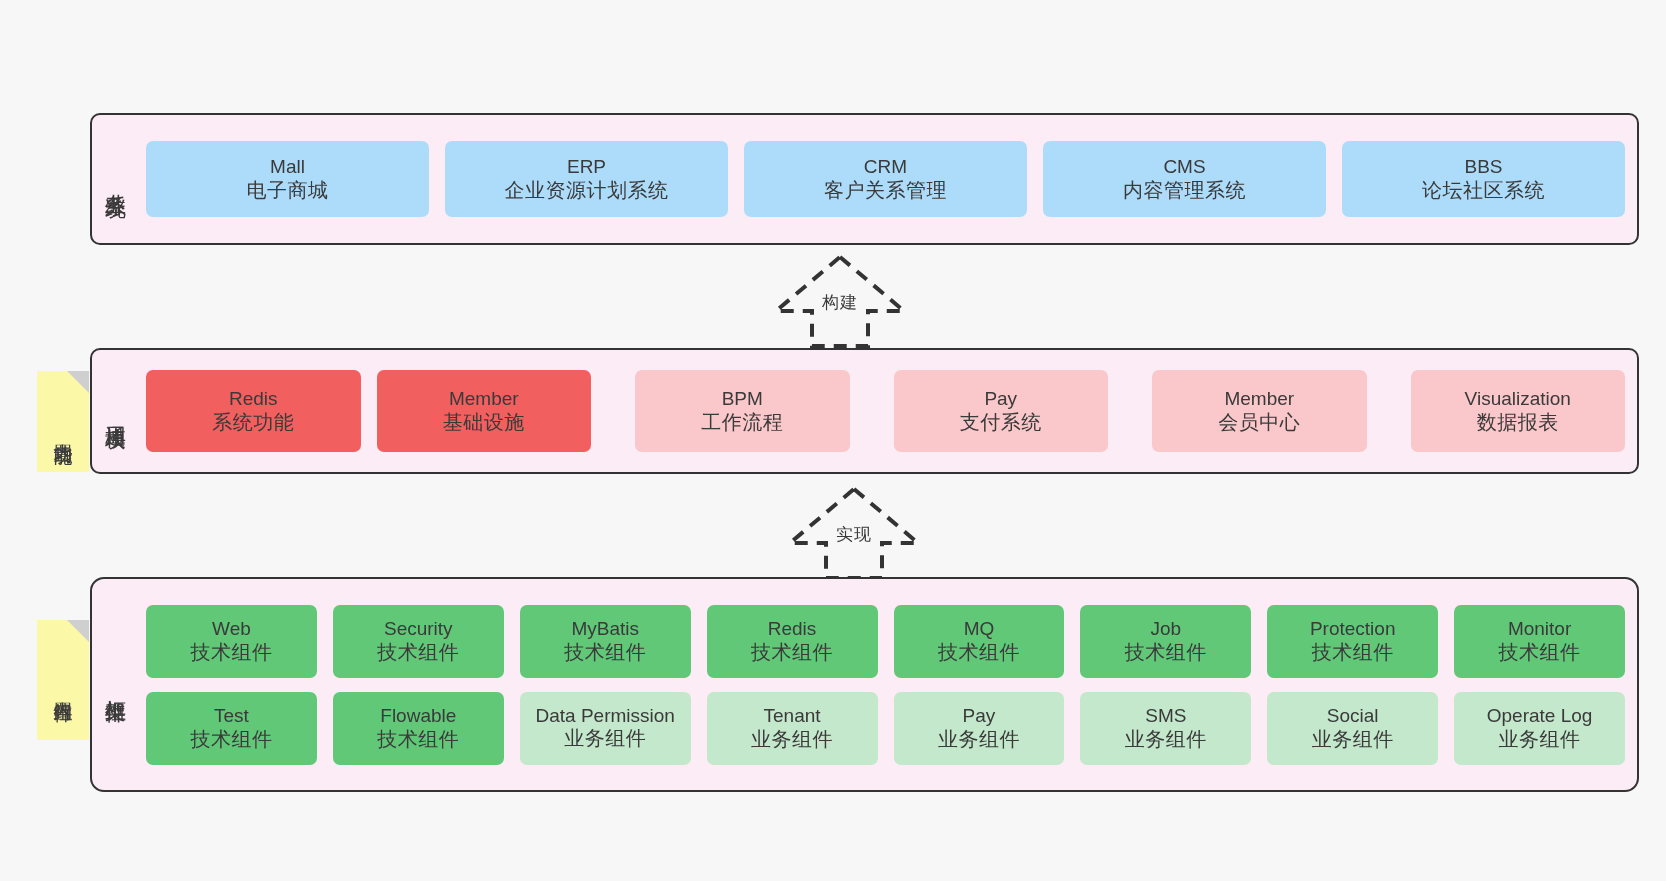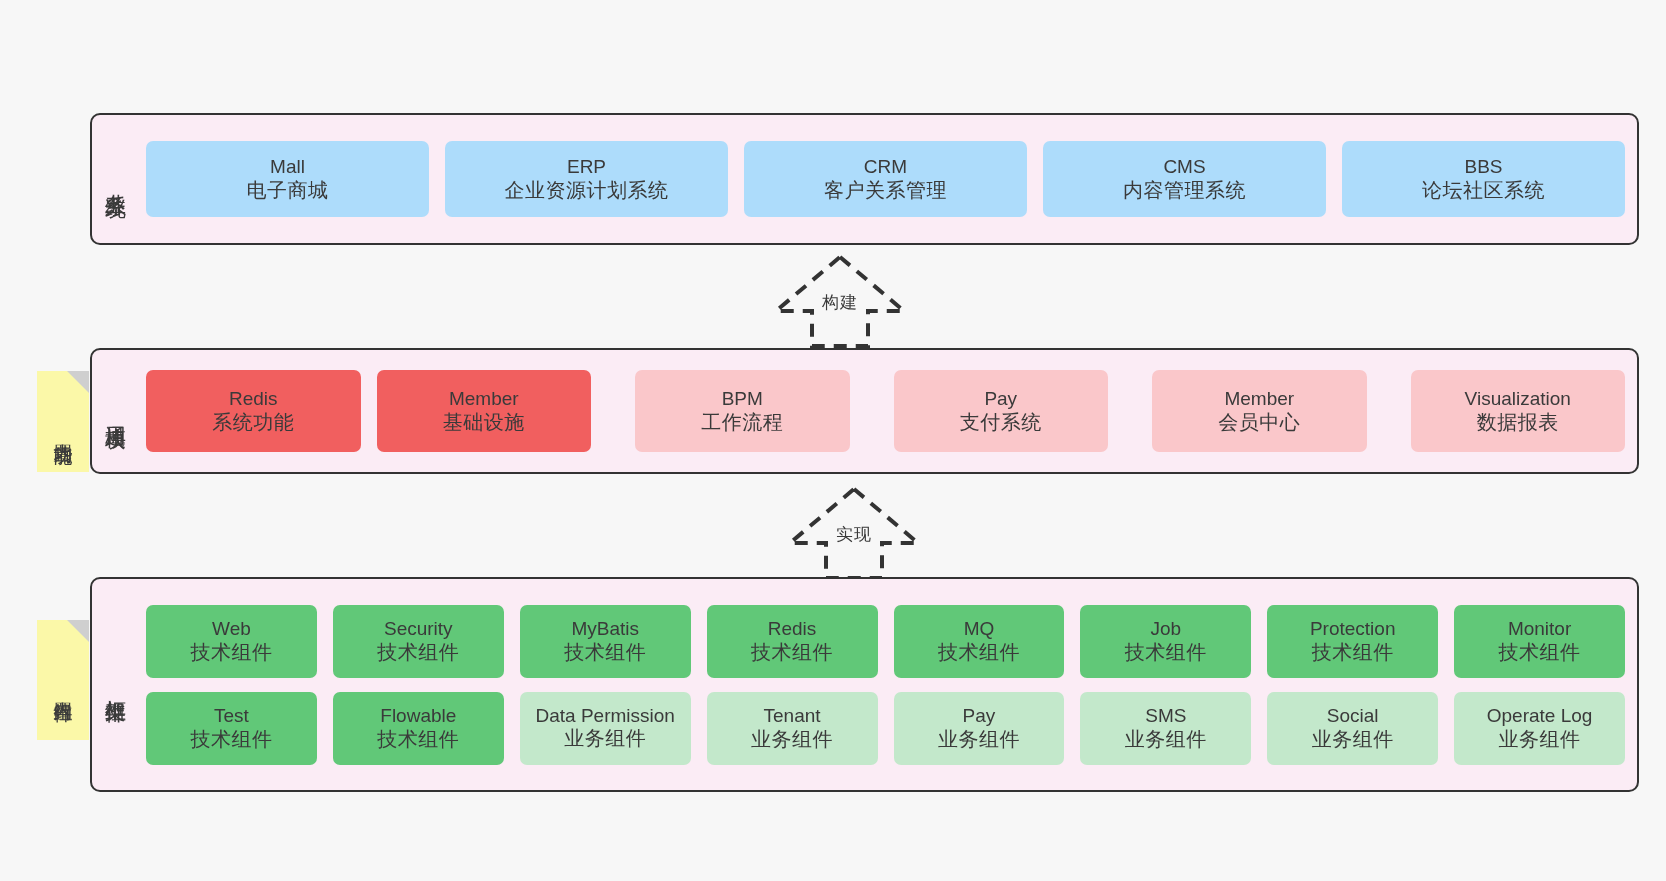--- a/index.html
+++ b/index.html
@@ -99,21 +99,21 @@
   .c-lightgreen { background: #c3e8cb; }
 
   
   .biz-layer {
     left: 90px;  top: 113px;  width: 1549px; height: 132px;
   }
   .mod-layer {
     left: 90px;  top: 348px;  width: 1549px; height: 126px;
   }
   .fw-layer {
-    left: 90px;  top: 577px;  width: 1549px; height: 215px;
+    left: 90px;  top: 577px;  width: 1549px; height: 215px; border-radius: 14px;
   }
 
   
   .note {
     position: absolute;
     width: 52px;
     background: #fbf8a8;
     color: #3a3a3a;
     font-size: 19px;
     letter-spacing: 1px;

